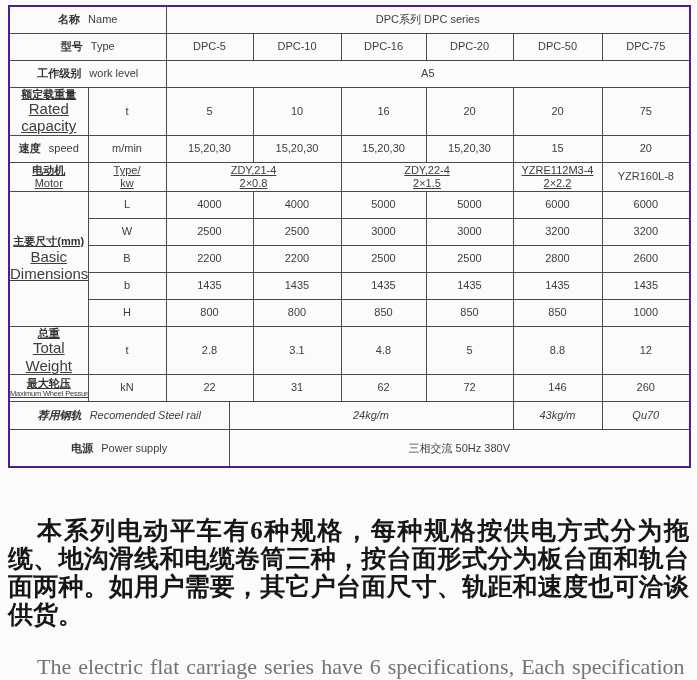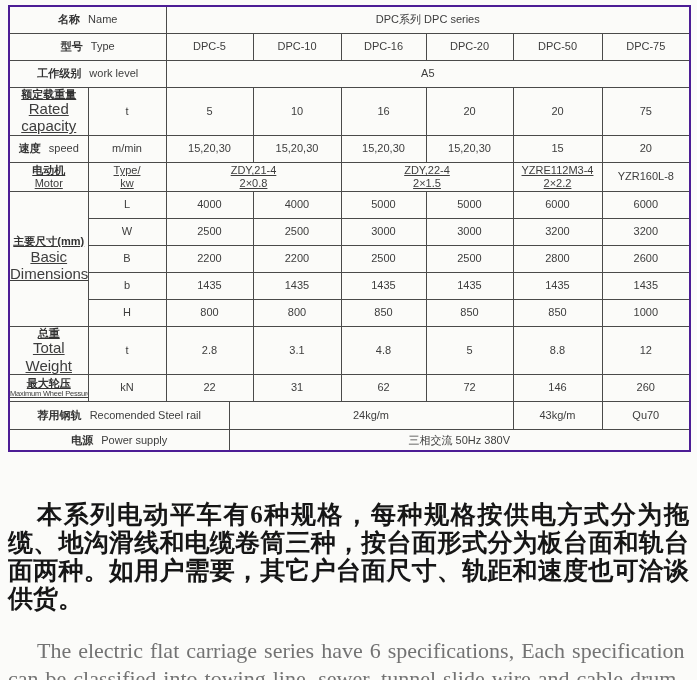--- a/index.html
+++ b/index.html
@@ -23,22 +23,22 @@
     text-align:center;
     vertical-align:middle;
     font-size:11px;
     padding:0;
     overflow:hidden;
     color:#3d3d3d;
     line-height:1.15;
   }
   .spec-table tr{height:27px;}
   tr.tr-motor{height:29px;}
-  tr.tr-rail{height:28px;}
-  tr.tr-power{height:22px;border-radius:9px;}
+  tr.tr-rail{height:28px;font-style:italic;}
+  tr.tr-power{height:38px;border-radius:9px;}
   .zh{font-weight:bold;color:#333;}
   .en{color:#3d3d3d;}
   .en-gap{margin-left:5px;}
   .two-line span{display:block;text-decoration:underline;}
   .sub{font-size:15px;}
   .tiny{font-size:7.5px;white-space:nowrap;letter-spacing:-0.2px;}
   .shift-left{padding-right:58px;}
   
   .para-zh{
     margin:49px 8px 0 8px;

